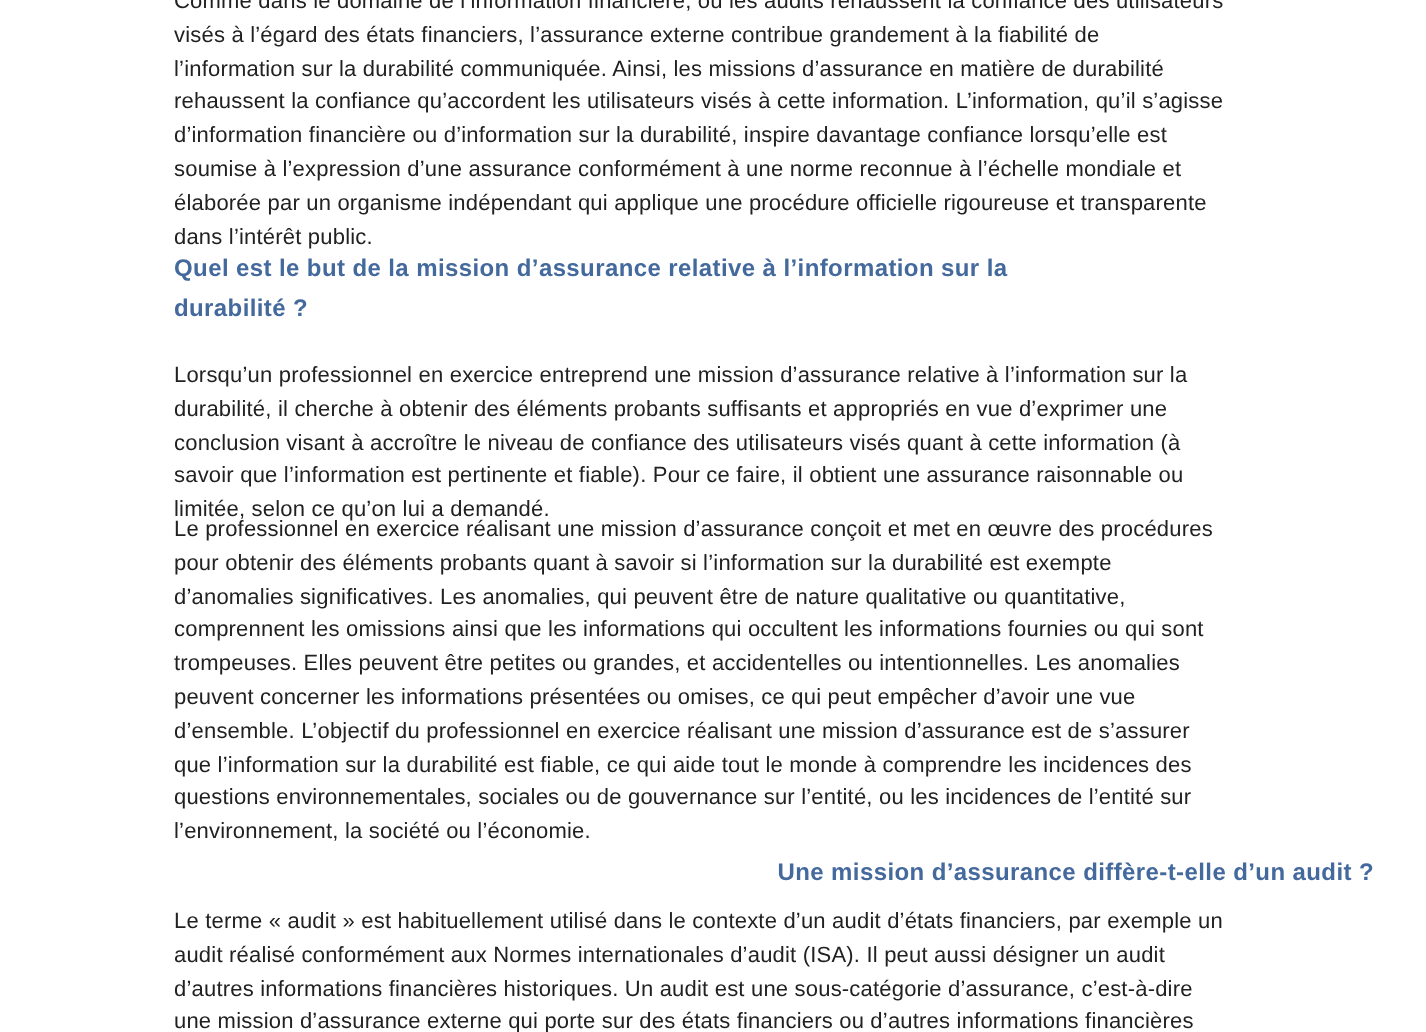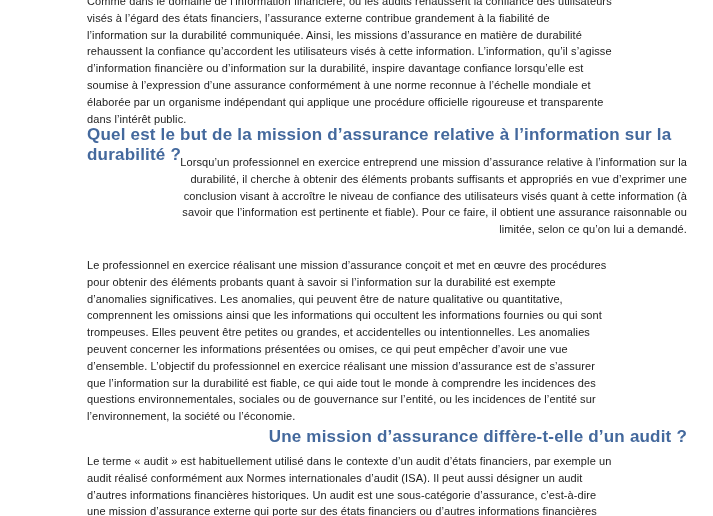--- a/index.html
+++ b/index.html
@@ -27,21 +27,21 @@
     width: 600px;
     white-space: pre-line;
   }
   .para {
     font-size: 11px;
     line-height: 16.8px;
     color: var(--body_text);
     letter-spacing: 0.1px;
   }
   .heading {
-    font-size: 17px;
+    font-size: 12px;
     line-height: 19.5px;
     font-weight: bold;
     color: var(--heading);
     letter-spacing: 0.2px;
   }
 </style>
 </head>
 <body>
 
 <div class="page">
@@ -51,21 +51,21 @@
 l’information sur la durabilité communiquée. Ainsi, les missions d’assurance en matière de durabilité
 rehaussent la confiance qu’accordent les utilisateurs visés à cette information. L’information, qu’il s’agisse
 d’information financière ou d’information sur la durabilité, inspire davantage confiance lorsqu’elle est
 soumise à l’expression d’une assurance conformément à une norme reconnue à l’échelle mondiale et
 élaborée par un organisme indépendant qui applique une procédure officielle rigoureuse et transparente
 dans l’intérêt public.</div>
 
   <div class="heading" style="top: 125px;">Quel est le but de la mission d’assurance relative à l’information sur la
 durabilité ?</div>
 
-  <div class="para" style="top: 154px; text-align: right;">Lorsqu’un professionnel en exercice entreprend une mission d’assurance relative à l’information sur la
+  <div class="para" style="top: 180px;">Lorsqu’un professionnel en exercice entreprend une mission d’assurance relative à l’information sur la
 durabilité, il cherche à obtenir des éléments probants suffisants et appropriés en vue d’exprimer une
 conclusion visant à accroître le niveau de confiance des utilisateurs visés quant à cette information (à
 savoir que l’information est pertinente et fiable). Pour ce faire, il obtient une assurance raisonnable ou
 limitée, selon ce qu’on lui a demandé.</div>
 
   <div class="para" style="top: 257px;">Le professionnel en exercice réalisant une mission d’assurance conçoit et met en œuvre des procédures
 pour obtenir des éléments probants quant à savoir si l’information sur la durabilité est exempte
 d’anomalies significatives. Les anomalies, qui peuvent être de nature qualitative ou quantitative,
 comprennent les omissions ainsi que les informations qui occultent les informations fournies ou qui sont
 trompeuses. Elles peuvent être petites ou grandes, et accidentelles ou intentionnelles. Les anomalies

